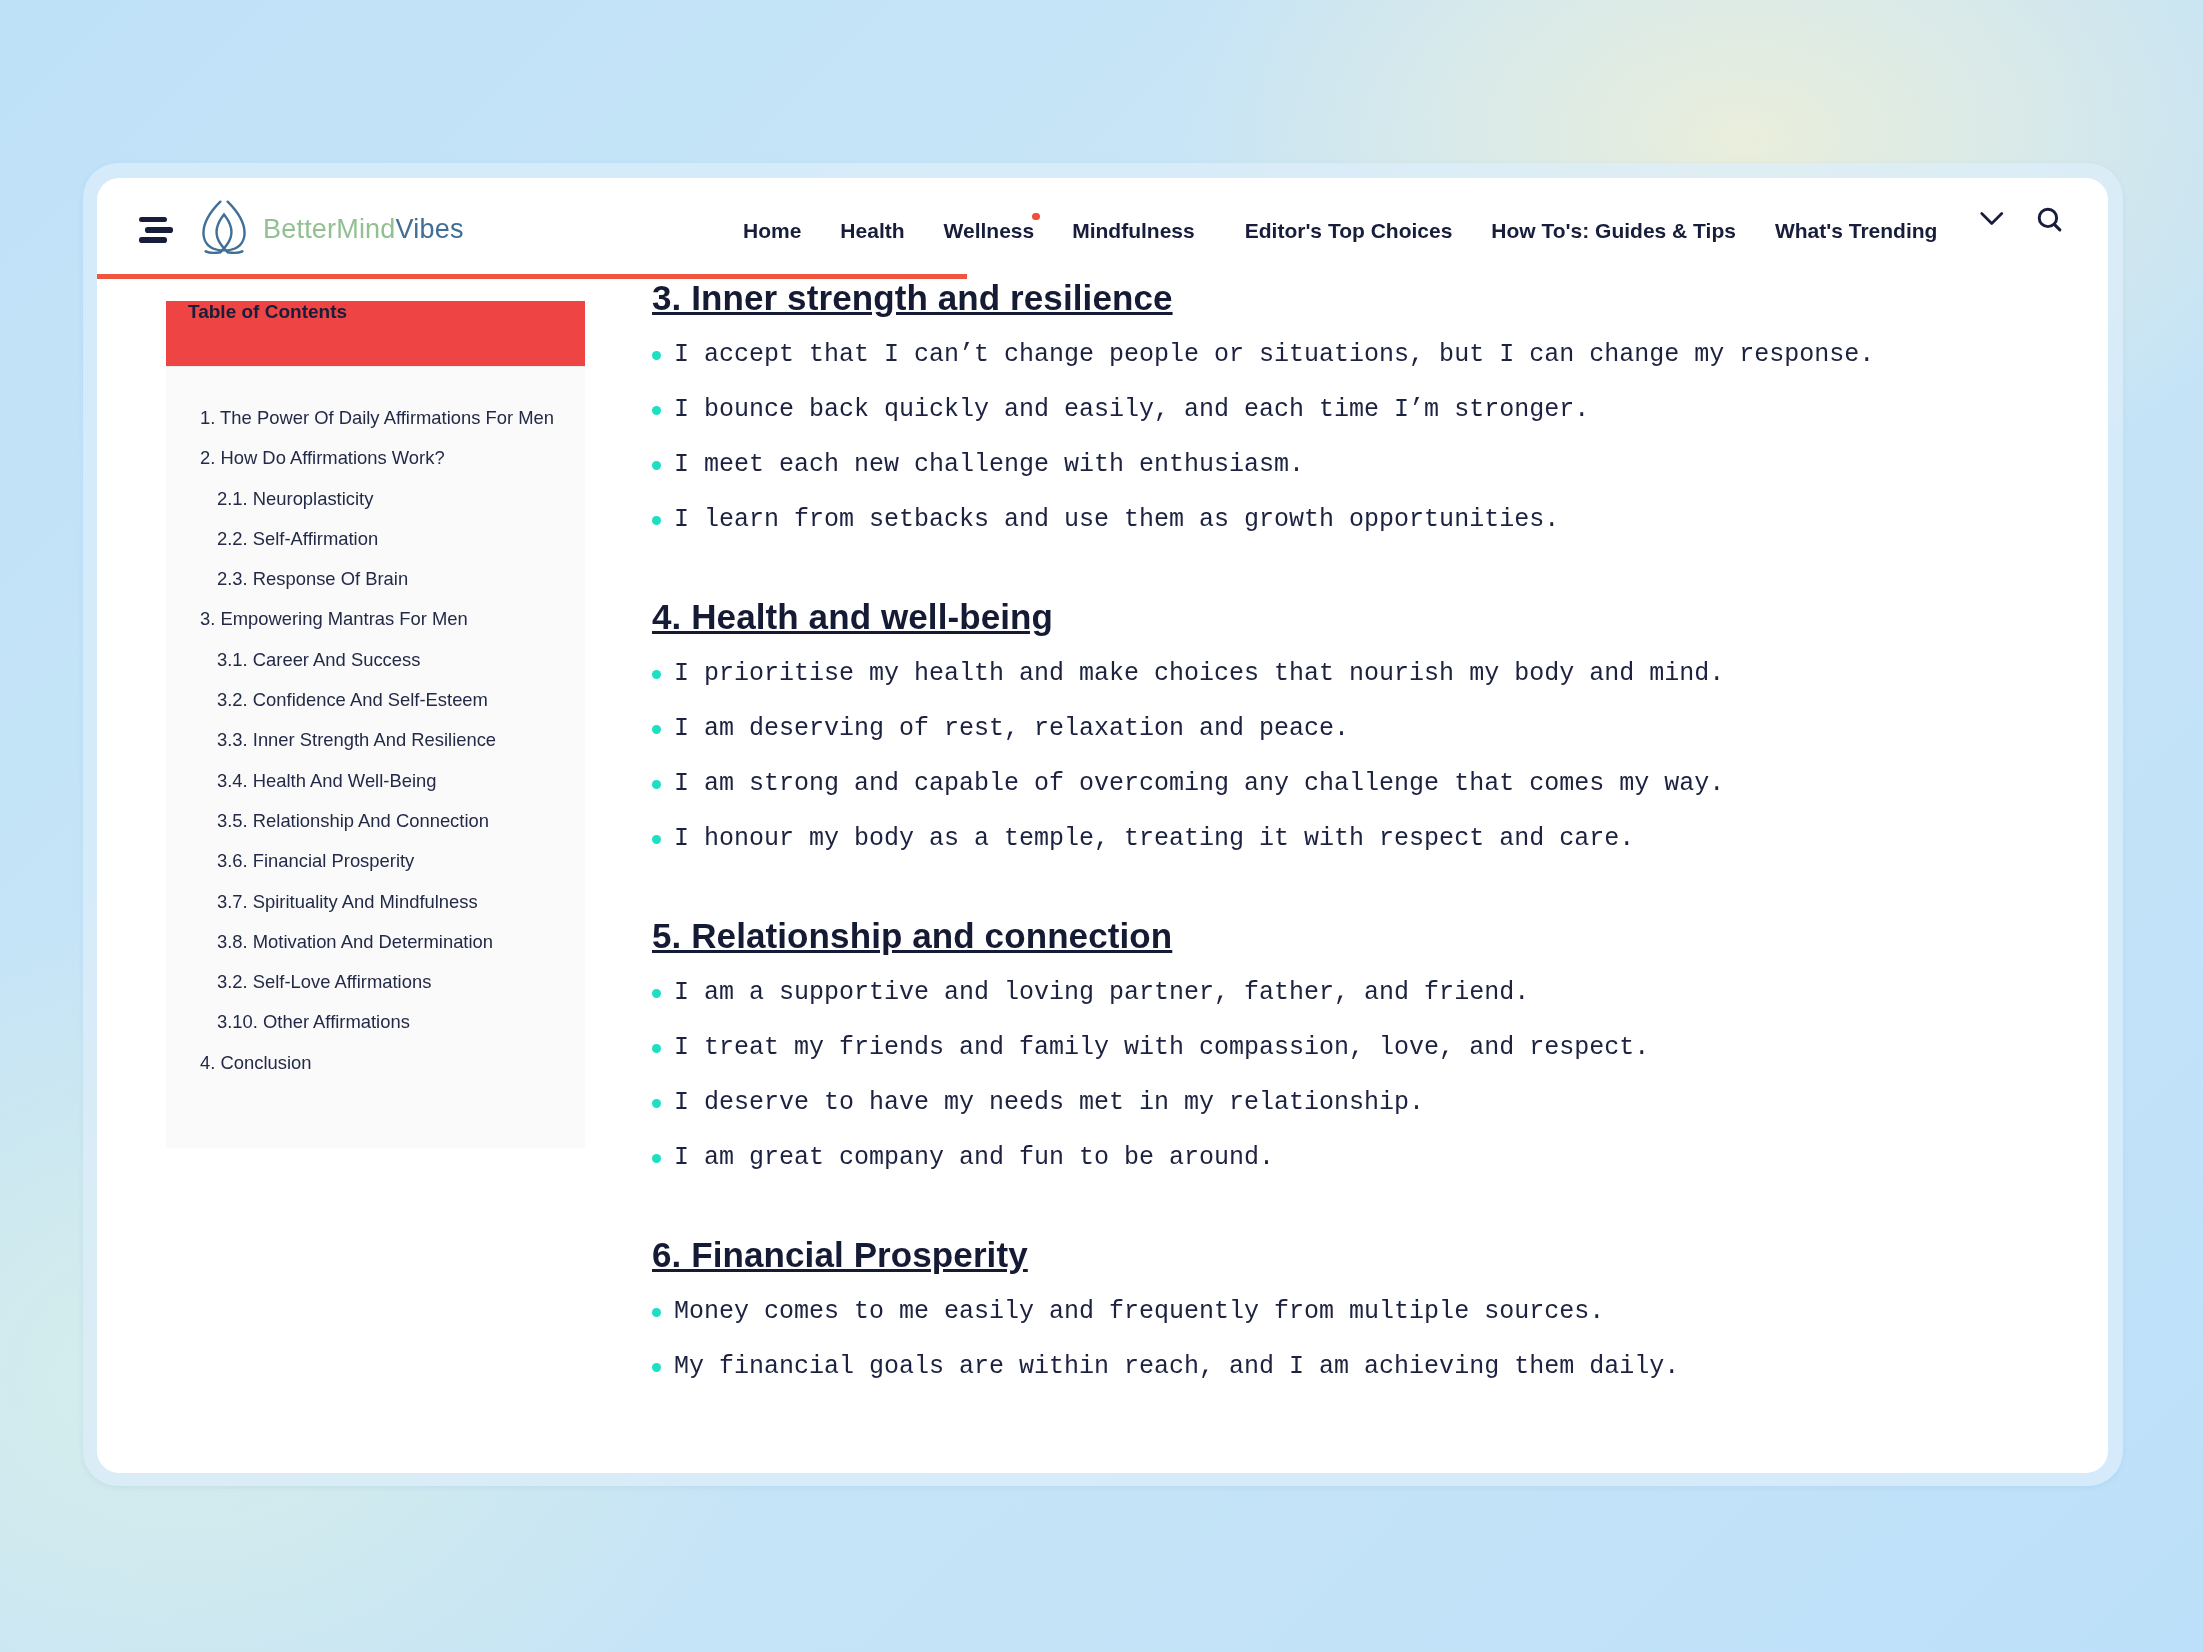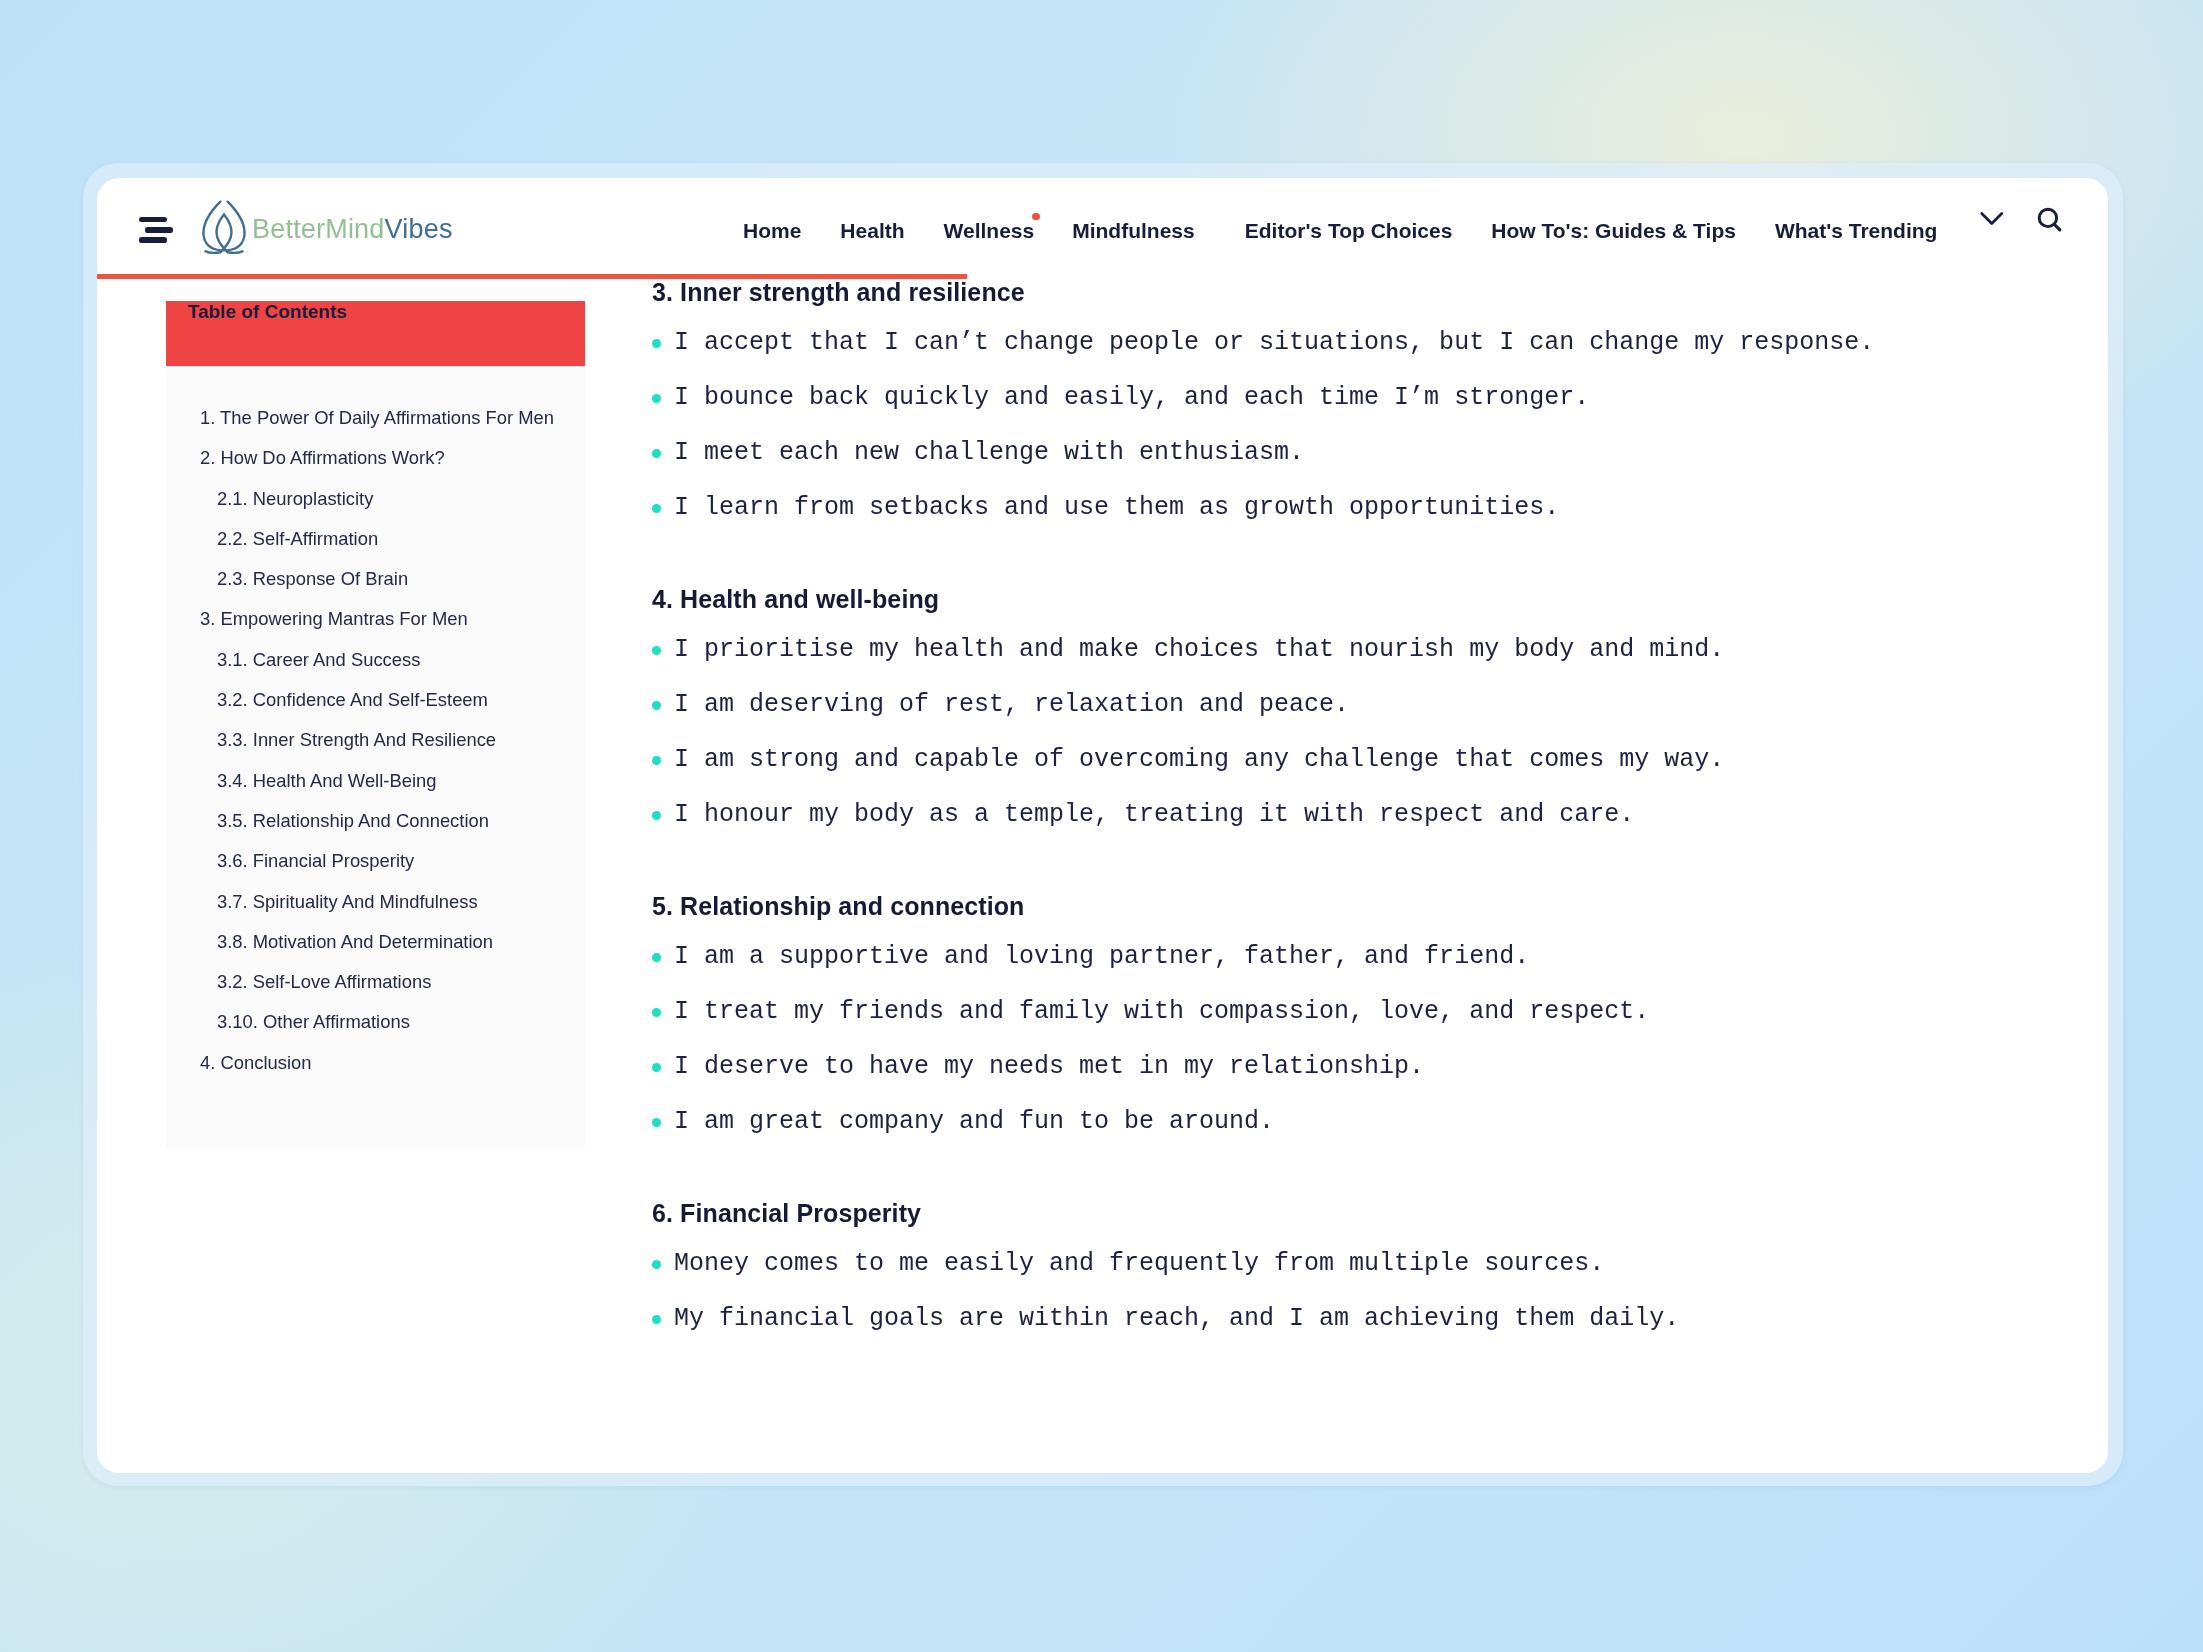--- a/index.html
+++ b/index.html
@@ -38,21 +38,21 @@
   .hamburger span {
     position: absolute; height: 5.5px; border-radius: 2.8px; background: #171d3a;
   }
   .hamburger .l1 { left: 0; top: 1.8px; width: 27.5px; }
   .hamburger .l2 { left: 6.4px; top: 12px; width: 27.5px; }
   .hamburger .l3 { left: 0; top: 22px; width: 27.5px; }
   .logo {
     position: absolute; left: 103px; top: 18.4px; height: 61px; display: flex; align-items: center;
   }
   .logo svg { width: 48px; height: 57px; }
-  .logo-text { font-size: 27px; letter-spacing: 0.2px; margin-left: 4px; margin-top: 5.5px; }
+  .logo-text { font-size: 27px; letter-spacing: 0.2px; margin-left: 15px; margin-top: 5.5px; }
   .logo-text .a { color: #93c093; }
   .logo-text .b { color: #3f6e96; }
   .nav {
     position: absolute; top: 34px; left: 646px; height: 37px;
     display: flex; align-items: center;
   }
   .nav-item {
     font-size: 21px; font-weight: bold; color: #171d3a; white-space: nowrap;
     position: relative; cursor: pointer;
   }
@@ -80,22 +80,22 @@
   .toc-item {
     font-size: 18.4px; color: #232a47; line-height: 32px; cursor: pointer;
     padding-left: 34px; padding-right: 18.4px; margin-bottom: 8.3px;
   }
   .toc-item.sub { padding-left: 51px; }
   .toc-item.wrap { text-indent: -11px; padding-left: 45px; }
   
   .content { position: absolute; left: 555px; top: 99px; width: 1377px; }
   .section { margin-bottom: 0; }
   .section h2 {
-    font-size: 25px; font-weight: bold; color: #151a35; line-height: 1.2;
-    margin-bottom: 20px; letter-spacing: 0.1px;
+    font-size: 35px; font-weight: bold; color: #151a35; line-height: 1.2;
+    margin-bottom: 20px; letter-spacing: 0.1px; text-decoration: underline;
   }
   .section ul { list-style: none; }
   .section li {
     position: relative; padding-left: 22px; font-size: 25px; color: #1c2240;
     line-height: 31px; margin-bottom: 24px; font-family: Liberation Mono, monospace;
   }
   .section li .bullet {
     position: absolute; left: 0; top: 12px; width: 9.2px; height: 9.2px; border-radius: 50%;
     background: #1ddfc4;
   }

